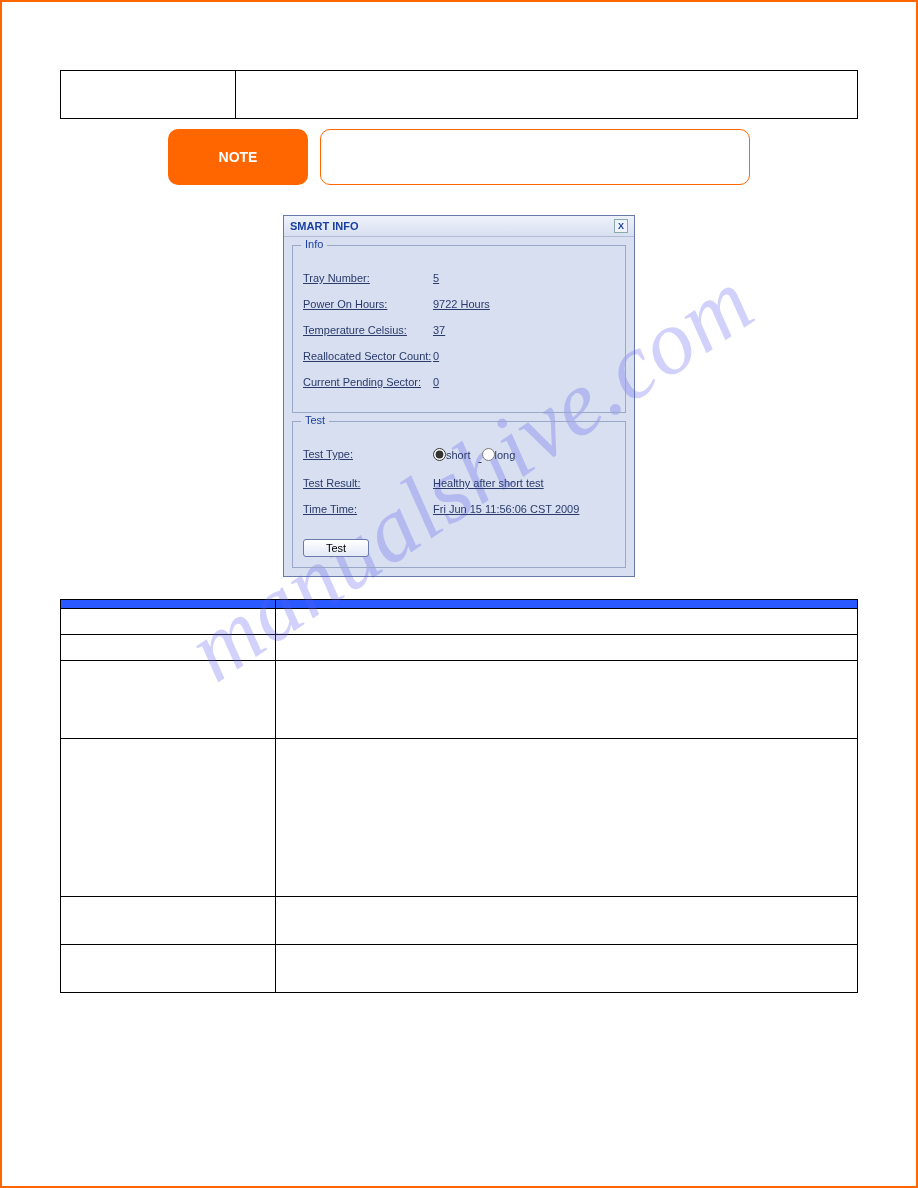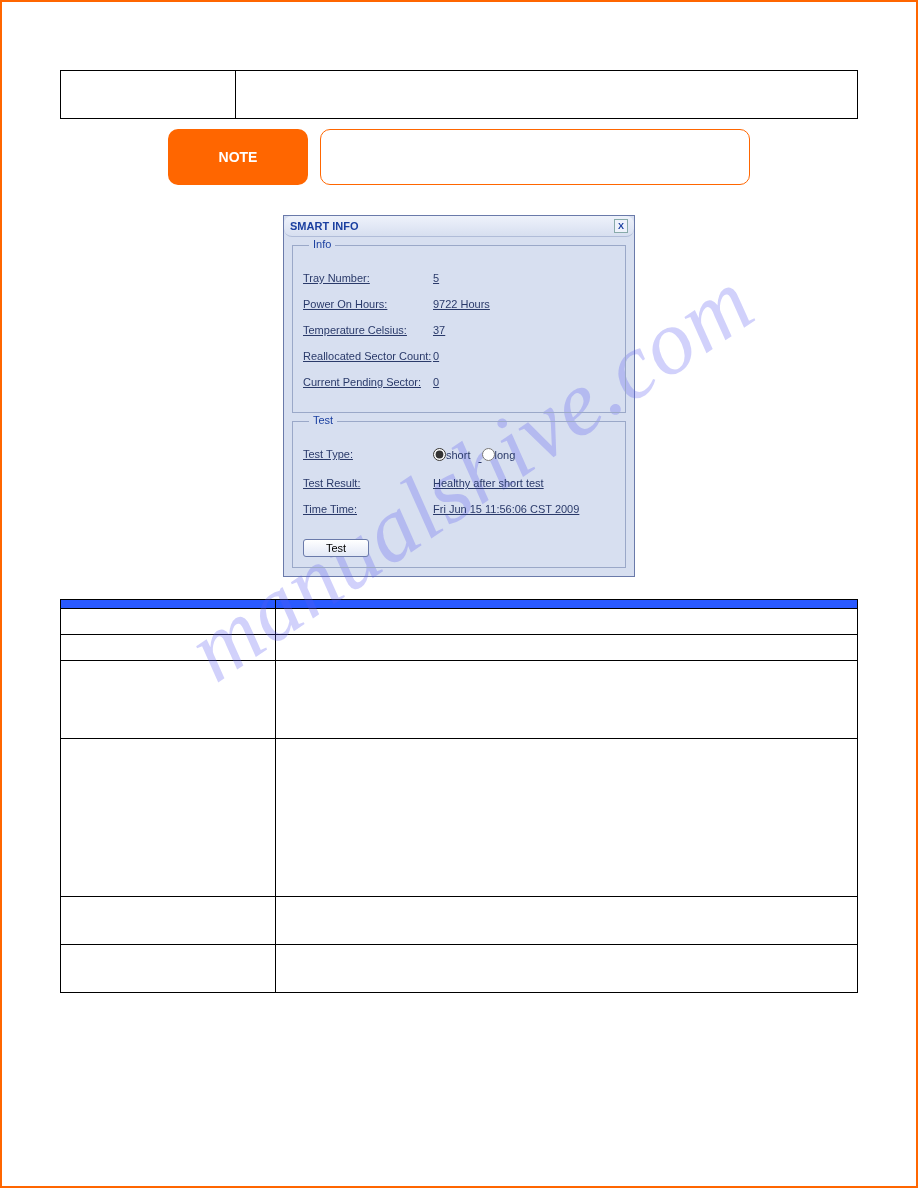--- a/index.html
+++ b/index.html
@@ -41,31 +41,30 @@
   .dlg {
     border: 1px solid #6a7aaa; background: #d7dff0;
     font-family: Tahoma, Arial; font-size: 11px; color: #2a3a6a;
   }
   .dlg-title {
     display: flex; justify-content: space-between; align-items: center;
     padding: 3px 6px; font-weight: bold; font-size: 11px;
     background: linear-gradient(#eef2fb, #d7dff0);
     border-bottom: 1px solid #b0bcd8;
     color: #1a3fa0;
-    border-radius: 8px;
   }
   .dlg-close {
     width: 14px; height: 14px; border: 1px solid #8aa; background: #eef2fb;
     font-size: 9px; text-align: center; line-height: 12px; cursor: pointer;
   }
   .group {
     margin: 8px; border: 1px solid #9aa8c8; padding: 12px 10px 10px 10px; position: relative;
   }
   .group-legend {
-    position: absolute; top: -8px; left: 16px; background: #d7dff0;
+    position: absolute; top: -8px; left: 8px; background: #d7dff0;
     padding: 0 4px; font-size: 11px; color: #1a3fa0;
   }
   .row { display: flex; margin: 14px 0; text-decoration: underline; }
   .row .lbl { width: 130px; }
   .row .val { flex: 1; }
   .model-row .val-box {
     border: 1.5px solid #c00; padding: 0 4px; display: inline-block;
   }
   .radio-row label { margin-right: 8px; display: inline-flex; align-items: center; gap: 0; }
   .radio-row input { accent-color: #333; }

